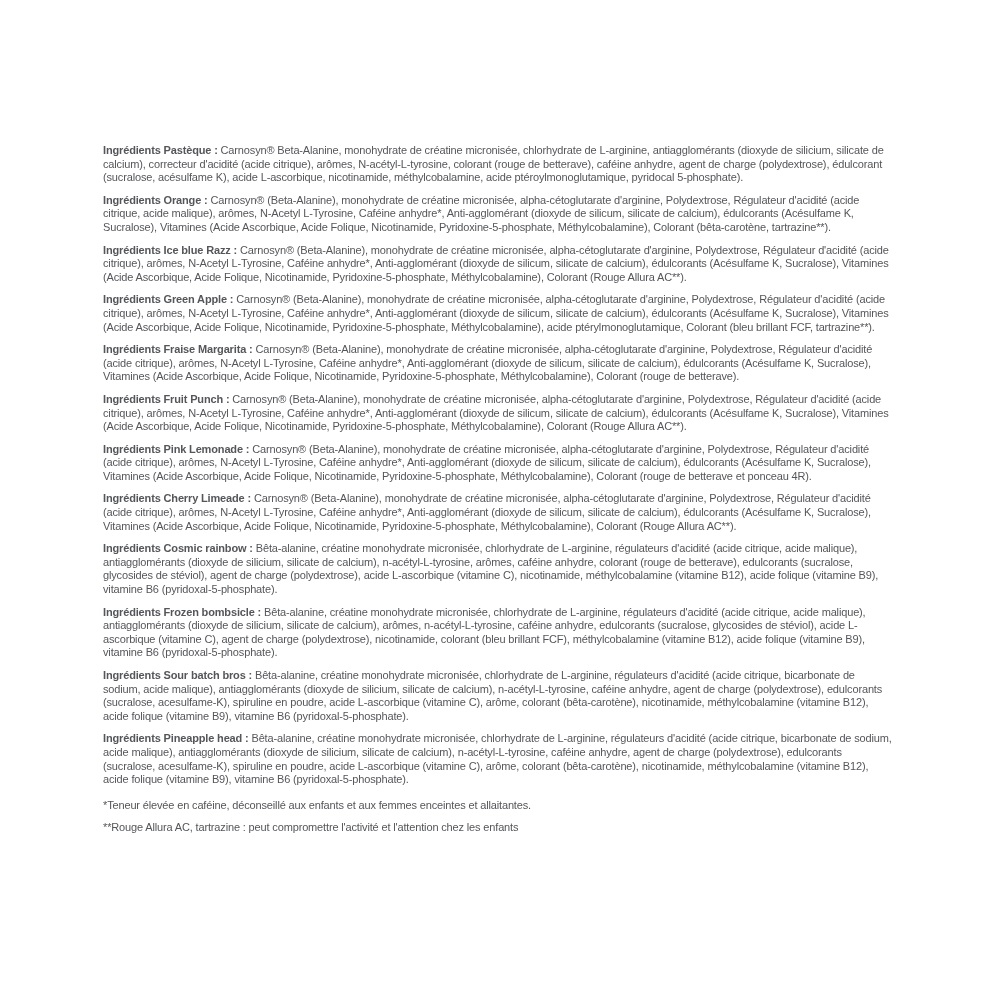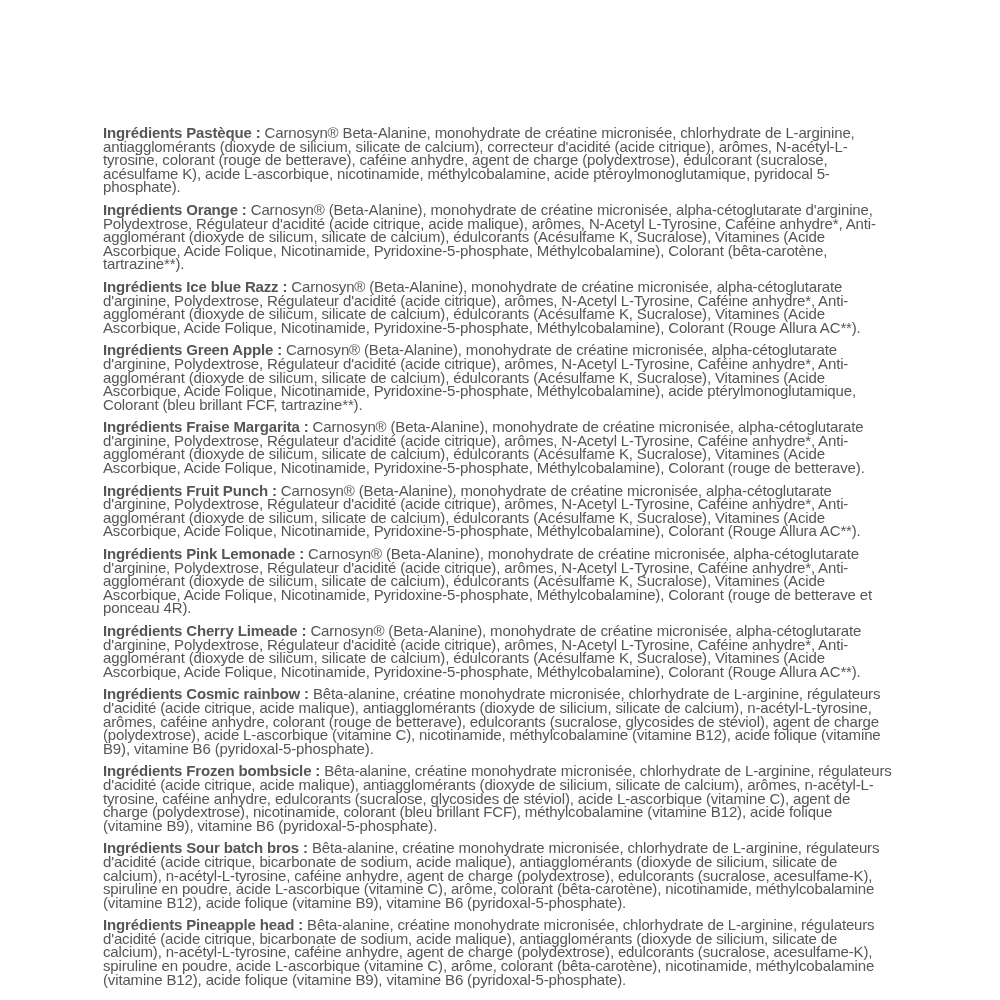--- a/index.html
+++ b/index.html
@@ -9,24 +9,24 @@
   }
   body {
     width: 1000px;
     height: 1000px;
     position: relative;
     overflow: hidden;
   }
   .doc {
     position: absolute;
     left: 103px;
-    top: 126px;
+    top: 144px;
     width: 792px;
     font-family: "Liberation Sans", sans-serif;
-    font-size: 15px;
+    font-size: 11px;
     line-height: 13.6px;
     letter-spacing: -0.15px;
     color: #55565a;
     text-align: left;
   }
   .para {
     margin: 0 0 9px 0;
   }
   .flavor-label {
     font-weight: bold;
@@ -60,14 +60,18 @@
   <p class="para"><span class="flavor-label">Ingrédients Cherry Limeade :</span> <span>Carnosyn® (Beta-Alanine), monohydrate de créatine micronisée, alpha-cétoglutarate d'arginine, Polydextrose, Régulateur d'acidité (acide citrique), arômes, N-Acetyl L-Tyrosine, Caféine anhydre*, Anti-agglomérant (dioxyde de silicum, silicate de calcium), édulcorants (Acésulfame K, Sucralose), Vitamines (Acide Ascorbique, Acide Folique, Nicotinamide, Pyridoxine-5-phosphate, Méthylcobalamine), Colorant (Rouge Allura AC**).</span></p>
 
   <p class="para"><span class="flavor-label">Ingrédients Cosmic rainbow :</span> <span>Bêta-alanine, créatine monohydrate micronisée, chlorhydrate de L-arginine, régulateurs d'acidité (acide citrique, acide malique), antiagglomérants (dioxyde de silicium, silicate de calcium), n-acétyl-L-tyrosine, arômes, caféine anhydre, colorant (rouge de betterave), edulcorants (sucralose, glycosides de stéviol), agent de charge (polydextrose), acide L-ascorbique (vitamine C), nicotinamide, méthylcobalamine (vitamine B12), acide folique (vitamine B9), vitamine B6 (pyridoxal-5-phosphate).</span></p>
 
   <p class="para"><span class="flavor-label">Ingrédients Frozen bombsicle :</span> <span>Bêta-alanine, créatine monohydrate micronisée, chlorhydrate de L-arginine, régulateurs d'acidité (acide citrique, acide malique), antiagglomérants (dioxyde de silicium, silicate de calcium), arômes, n-acétyl-L-tyrosine, caféine anhydre, edulcorants (sucralose, glycosides de stéviol), acide L-ascorbique (vitamine C), agent de charge (polydextrose), nicotinamide, colorant (bleu brillant FCF), méthylcobalamine (vitamine B12), acide folique (vitamine B9), vitamine B6 (pyridoxal-5-phosphate).</span></p>
 
   <p class="para"><span class="flavor-label">Ingrédients Sour batch bros :</span> <span>Bêta-alanine, créatine monohydrate micronisée, chlorhydrate de L-arginine, régulateurs d'acidité (acide citrique, bicarbonate de sodium, acide malique), antiagglomérants (dioxyde de silicium, silicate de calcium), n-acétyl-L-tyrosine, caféine anhydre, agent de charge (polydextrose), edulcorants (sucralose, acesulfame-K), spiruline en poudre, acide L-ascorbique (vitamine C), arôme, colorant (bêta-carotène), nicotinamide, méthylcobalamine (vitamine B12), acide folique (vitamine B9), vitamine B6 (pyridoxal-5-phosphate).</span></p>
 
   <p class="para"><span class="flavor-label">Ingrédients Pineapple head :</span> <span>Bêta-alanine, créatine monohydrate micronisée, chlorhydrate de L-arginine, régulateurs d'acidité (acide citrique, bicarbonate de sodium, acide malique), antiagglomérants (dioxyde de silicium, silicate de calcium), n-acétyl-L-tyrosine, caféine anhydre, agent de charge (polydextrose), edulcorants (sucralose, acesulfame-K), spiruline en poudre, acide L-ascorbique (vitamine C), arôme, colorant (bêta-carotène), nicotinamide, méthylcobalamine (vitamine B12), acide folique (vitamine B9), vitamine B6 (pyridoxal-5-phosphate).</span></p>
 
+  <div class="footnote-block">
+    <p class="footnote">*Teneur élevée en caféine, déconseillé aux enfants et aux femmes enceintes et allaitantes.</p>
+    <p class="footnote">**Rouge Allura AC, tartrazine : peut compromettre l'activité et l'attention chez les enfants</p>
+  </div>
 
 </div>
 
 </body></html>

